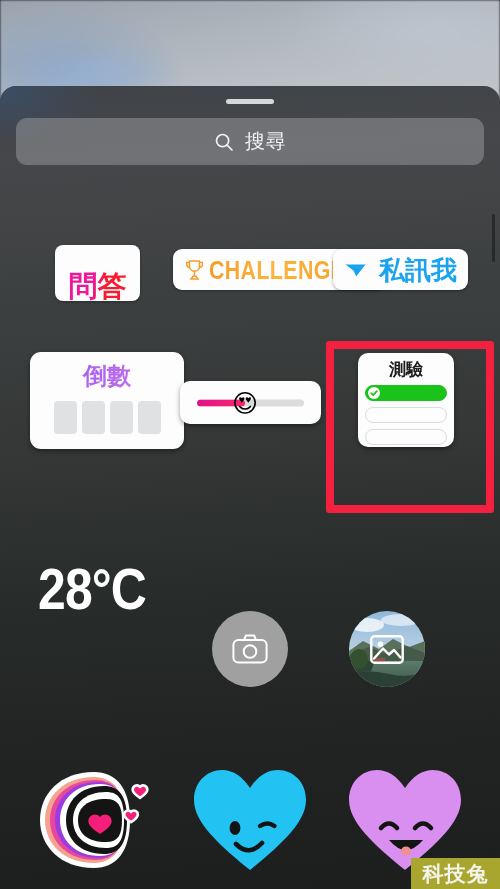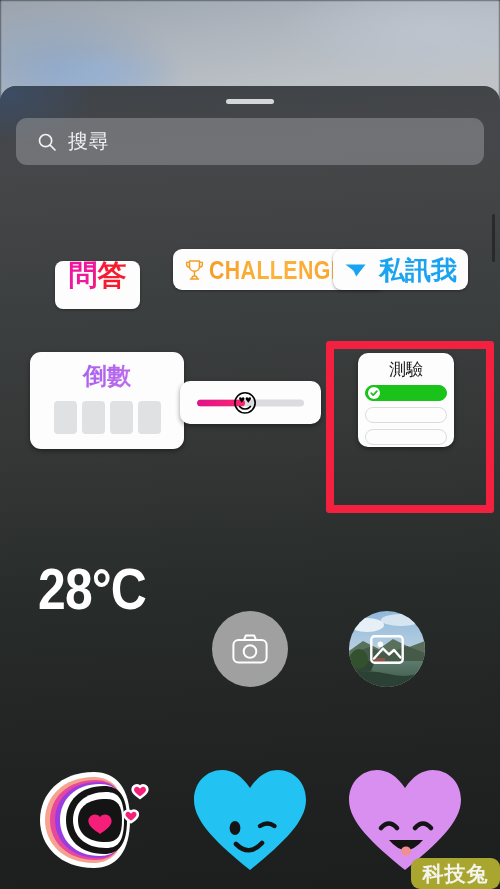--- a/index.html
+++ b/index.html
@@ -57,22 +57,23 @@
     background: #d4d6d8;
   }
 
   
   .search-bar {
     position: absolute; left: 16px; top: 32px;
     width: 468px; height: 47px;
     border-radius: 11px;
     background: rgba(138,141,145,.62);
     display: flex; align-items: center;
-    padding: 0 21px;
+    padding: 0 13px;
     gap: 11px;
+    justify-content: center;
   }
   .search-icon { width: 20px; height: 20px; display: block; flex: 0 0 auto; }
   .search-placeholder {
     color: #f1f2f3; font-size: 20px; letter-spacing: .5px;
   }
 
   
   .scroll-indicator {
     position: absolute; right: 5px; top: 128px;
     width: 3px; height: 48px; border-radius: 2px;
@@ -91,25 +92,25 @@
   }
   .qa-base {
     position: absolute; left: 5px; top: 28px;
     width: 75px; height: 24px;
     border-radius: 4px 4px 9px 9px;
     background: linear-gradient(180deg,#e2e3e5,#cfd1d3);
     box-shadow: 0 2px 4px rgba(0,0,0,.45);
     clip-path: polygon(0 0, 100% 0, 92% 100%, 8% 100%);
   }
   .qa-face {
-    position: absolute; left: 0; top: 16px;
-    width: 85px; height: 48px;
+    position: absolute; left: 0; top: 0;
+    width: 85px; height: 56px;
     border-radius: 8px;
     background: #fdfdfd;
-    display: flex; align-items: flex-start; justify-content: center;
+    display: flex; align-items: flex-end; justify-content: center;
     box-shadow: 0 1px 3px rgba(0,0,0,.35);
   }
   .qa-text {
     font-size: 29px; font-weight: 700; line-height: 1;
     background: linear-gradient(100deg,#f0179a 0%, #f0179a 42%, #f71b2e 58%, #f71b2e 100%);
     -webkit-background-clip: text; background-clip: text;
     color: transparent;
     letter-spacing: 0px;
   }
 
@@ -187,21 +188,21 @@
   }
 
   .sticker-quiz {
     position: absolute; left: 358px; top: 10px;
     width: 96px; height: 94px;
     border-radius: 10px; background: #fdfdfd;
     box-shadow: 0 2px 5px rgba(0,0,0,.4);
     padding: 8px 7px 0;
   }
   .quiz-title {
-    text-align: center; font-size: 17px; font-weight: 400;
+    text-align: center; font-size: 17px; font-weight: 700;
     color: #1c1c1e; line-height: 1; margin-bottom: 7px;
   }
   .quiz-bar {
     height: 16px; border-radius: 9px;
     border: 1.5px solid #dcdcde; background: #fdfdfd;
     margin-bottom: 6px;
   }
   .quiz-bar.correct {
     background: #19c319; border-color: #19c319;
     display: flex; align-items: center; padding-left: 2px;
@@ -250,21 +251,21 @@
   .row-emoji { top: 672px; height: 120px; }
   .emoji-mouth { position: absolute; left: 32px; top: 10px; width: 128px; height: 104px; }
   .emoji-heart-blue { position: absolute; left: 190px; top: 8px; width: 120px; height: 108px; }
   .emoji-heart-purple { position: absolute; left: 345px; top: 8px; width: 120px; height: 108px; }
 
   
   .watermark {
     position: absolute; left: 411px; top: 858px;
     width: 89px; height: 31px;
     background: #a9a62f;
-    display: flex; align-items: center; justify-content: center; border-radius: 9px;
+    display: flex; align-items: center; justify-content: center;
   }
   .watermark-text {
     color: #f4f4ee; font-size: 21px; font-weight: 700;
     letter-spacing: 1px; line-height: 1;
   }
 </style>
 </head>
 <body>
 
 <div id="screen">

